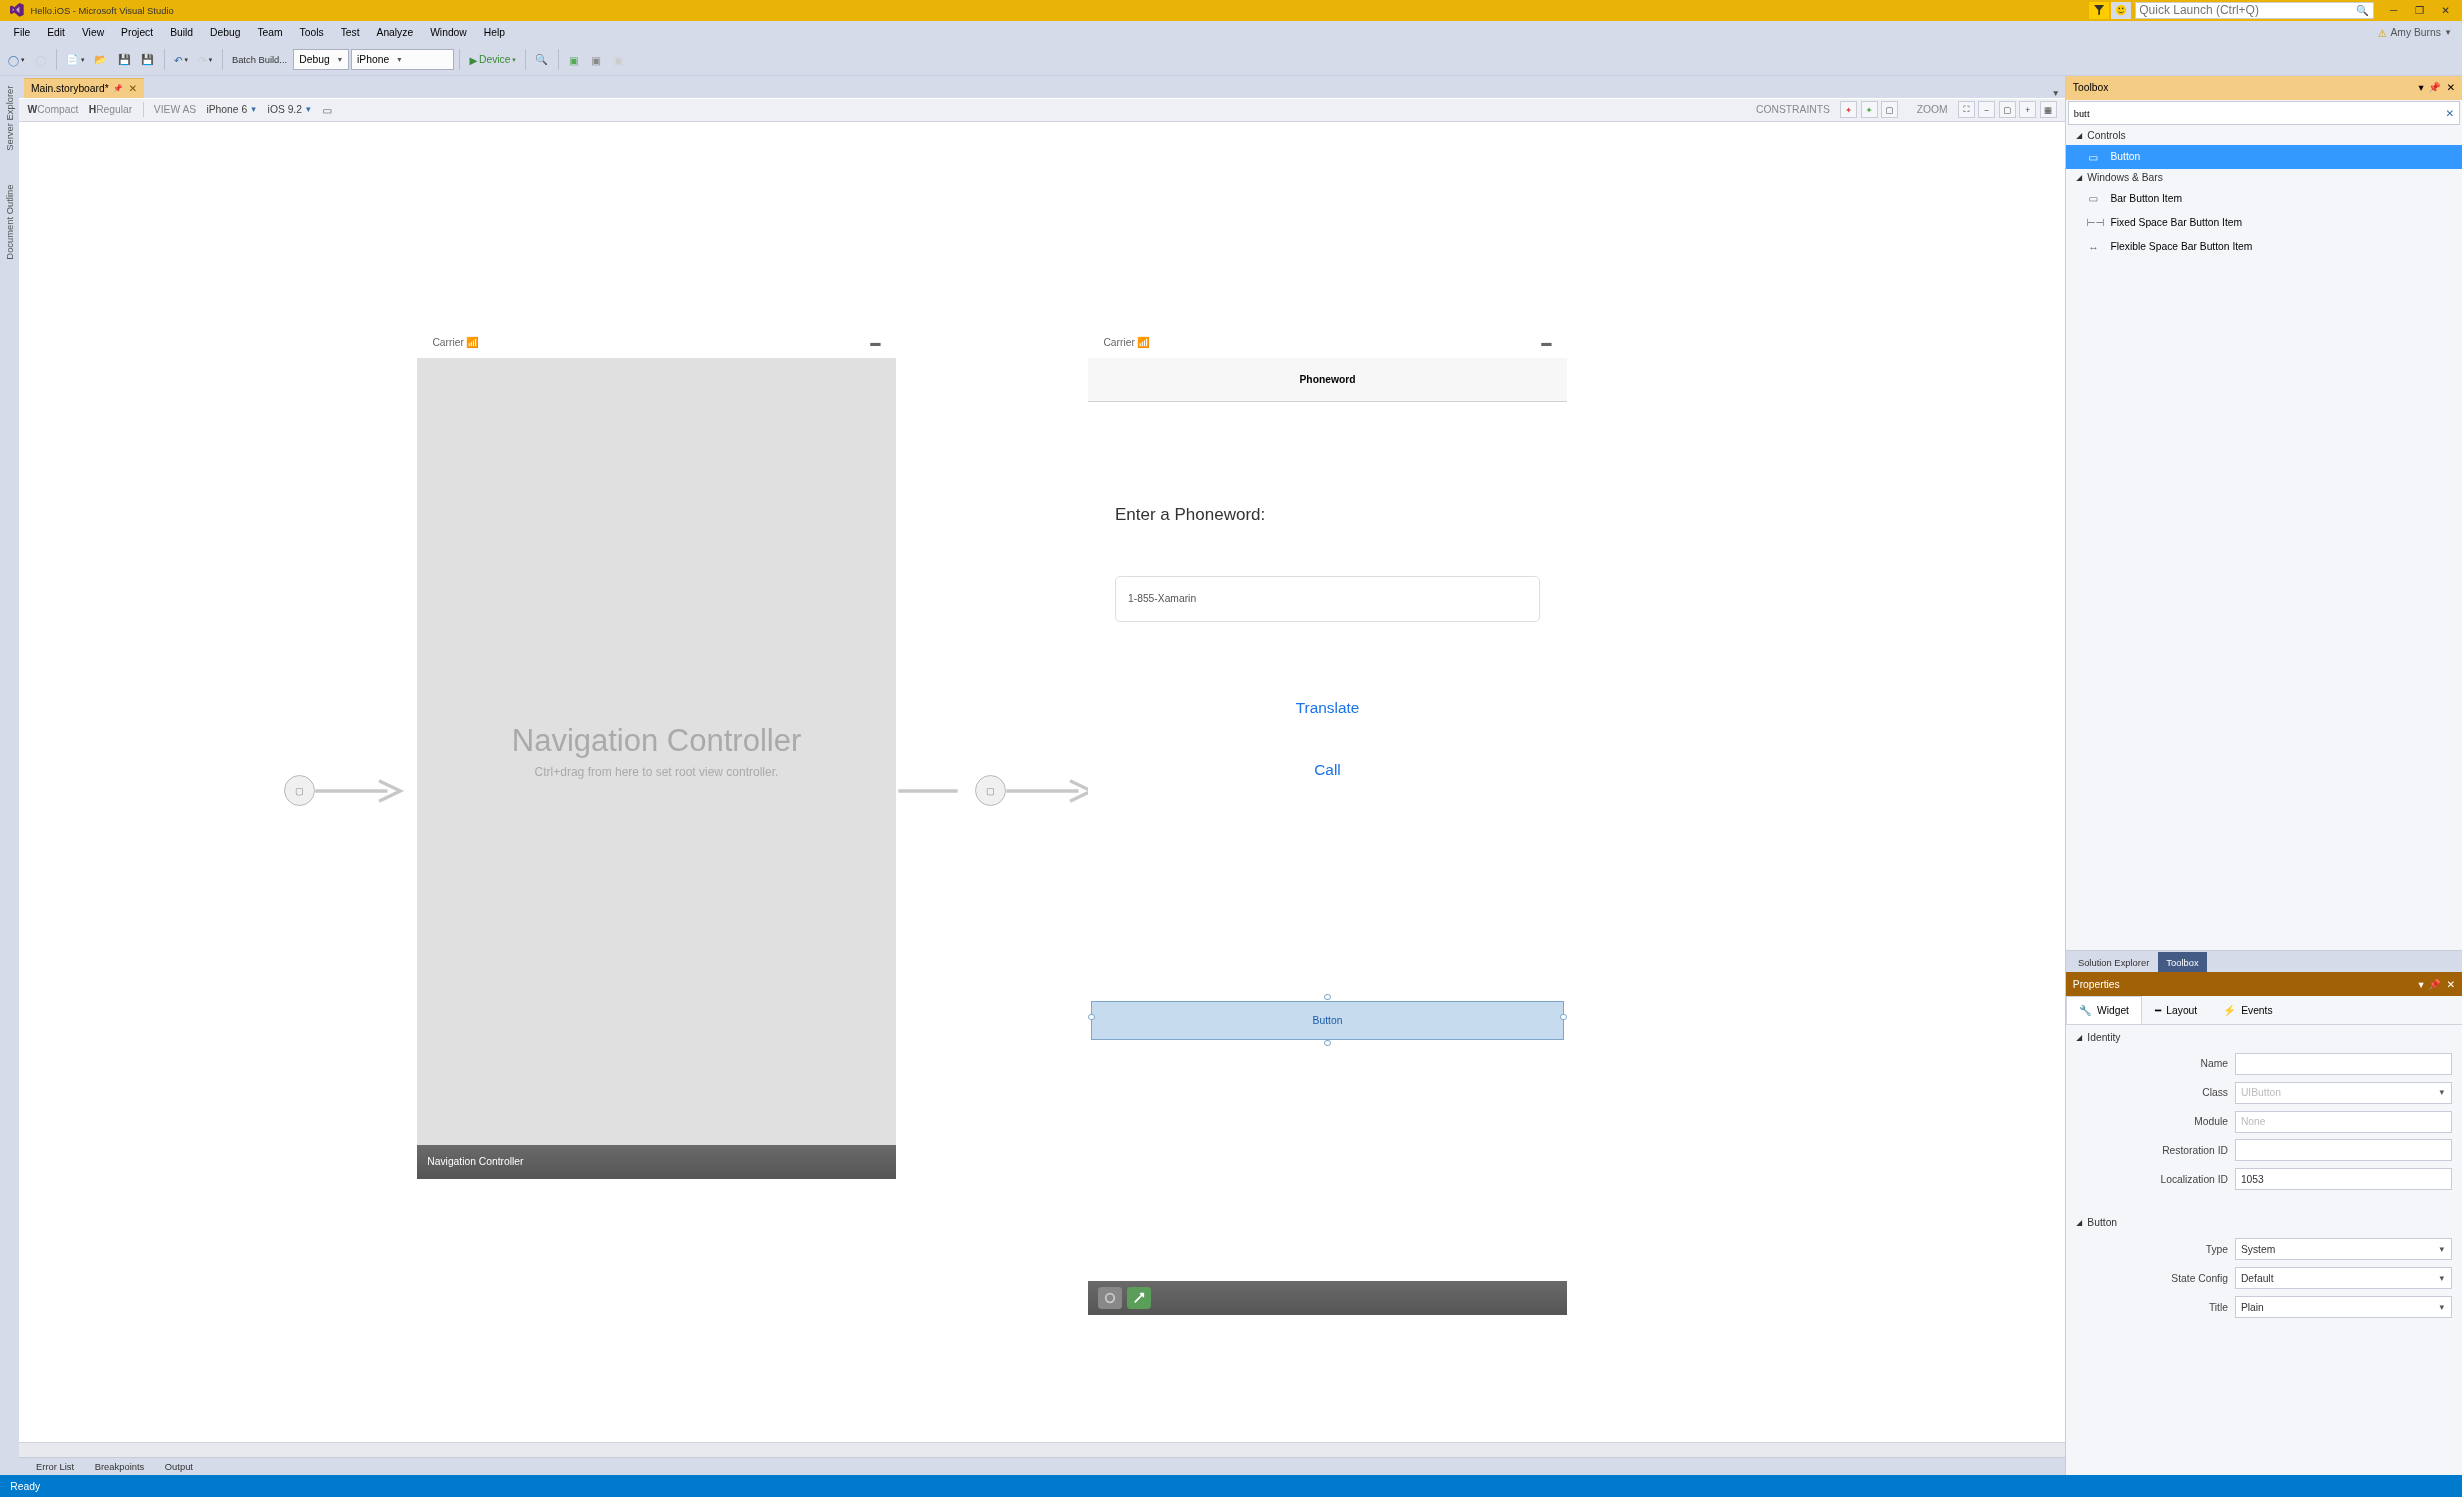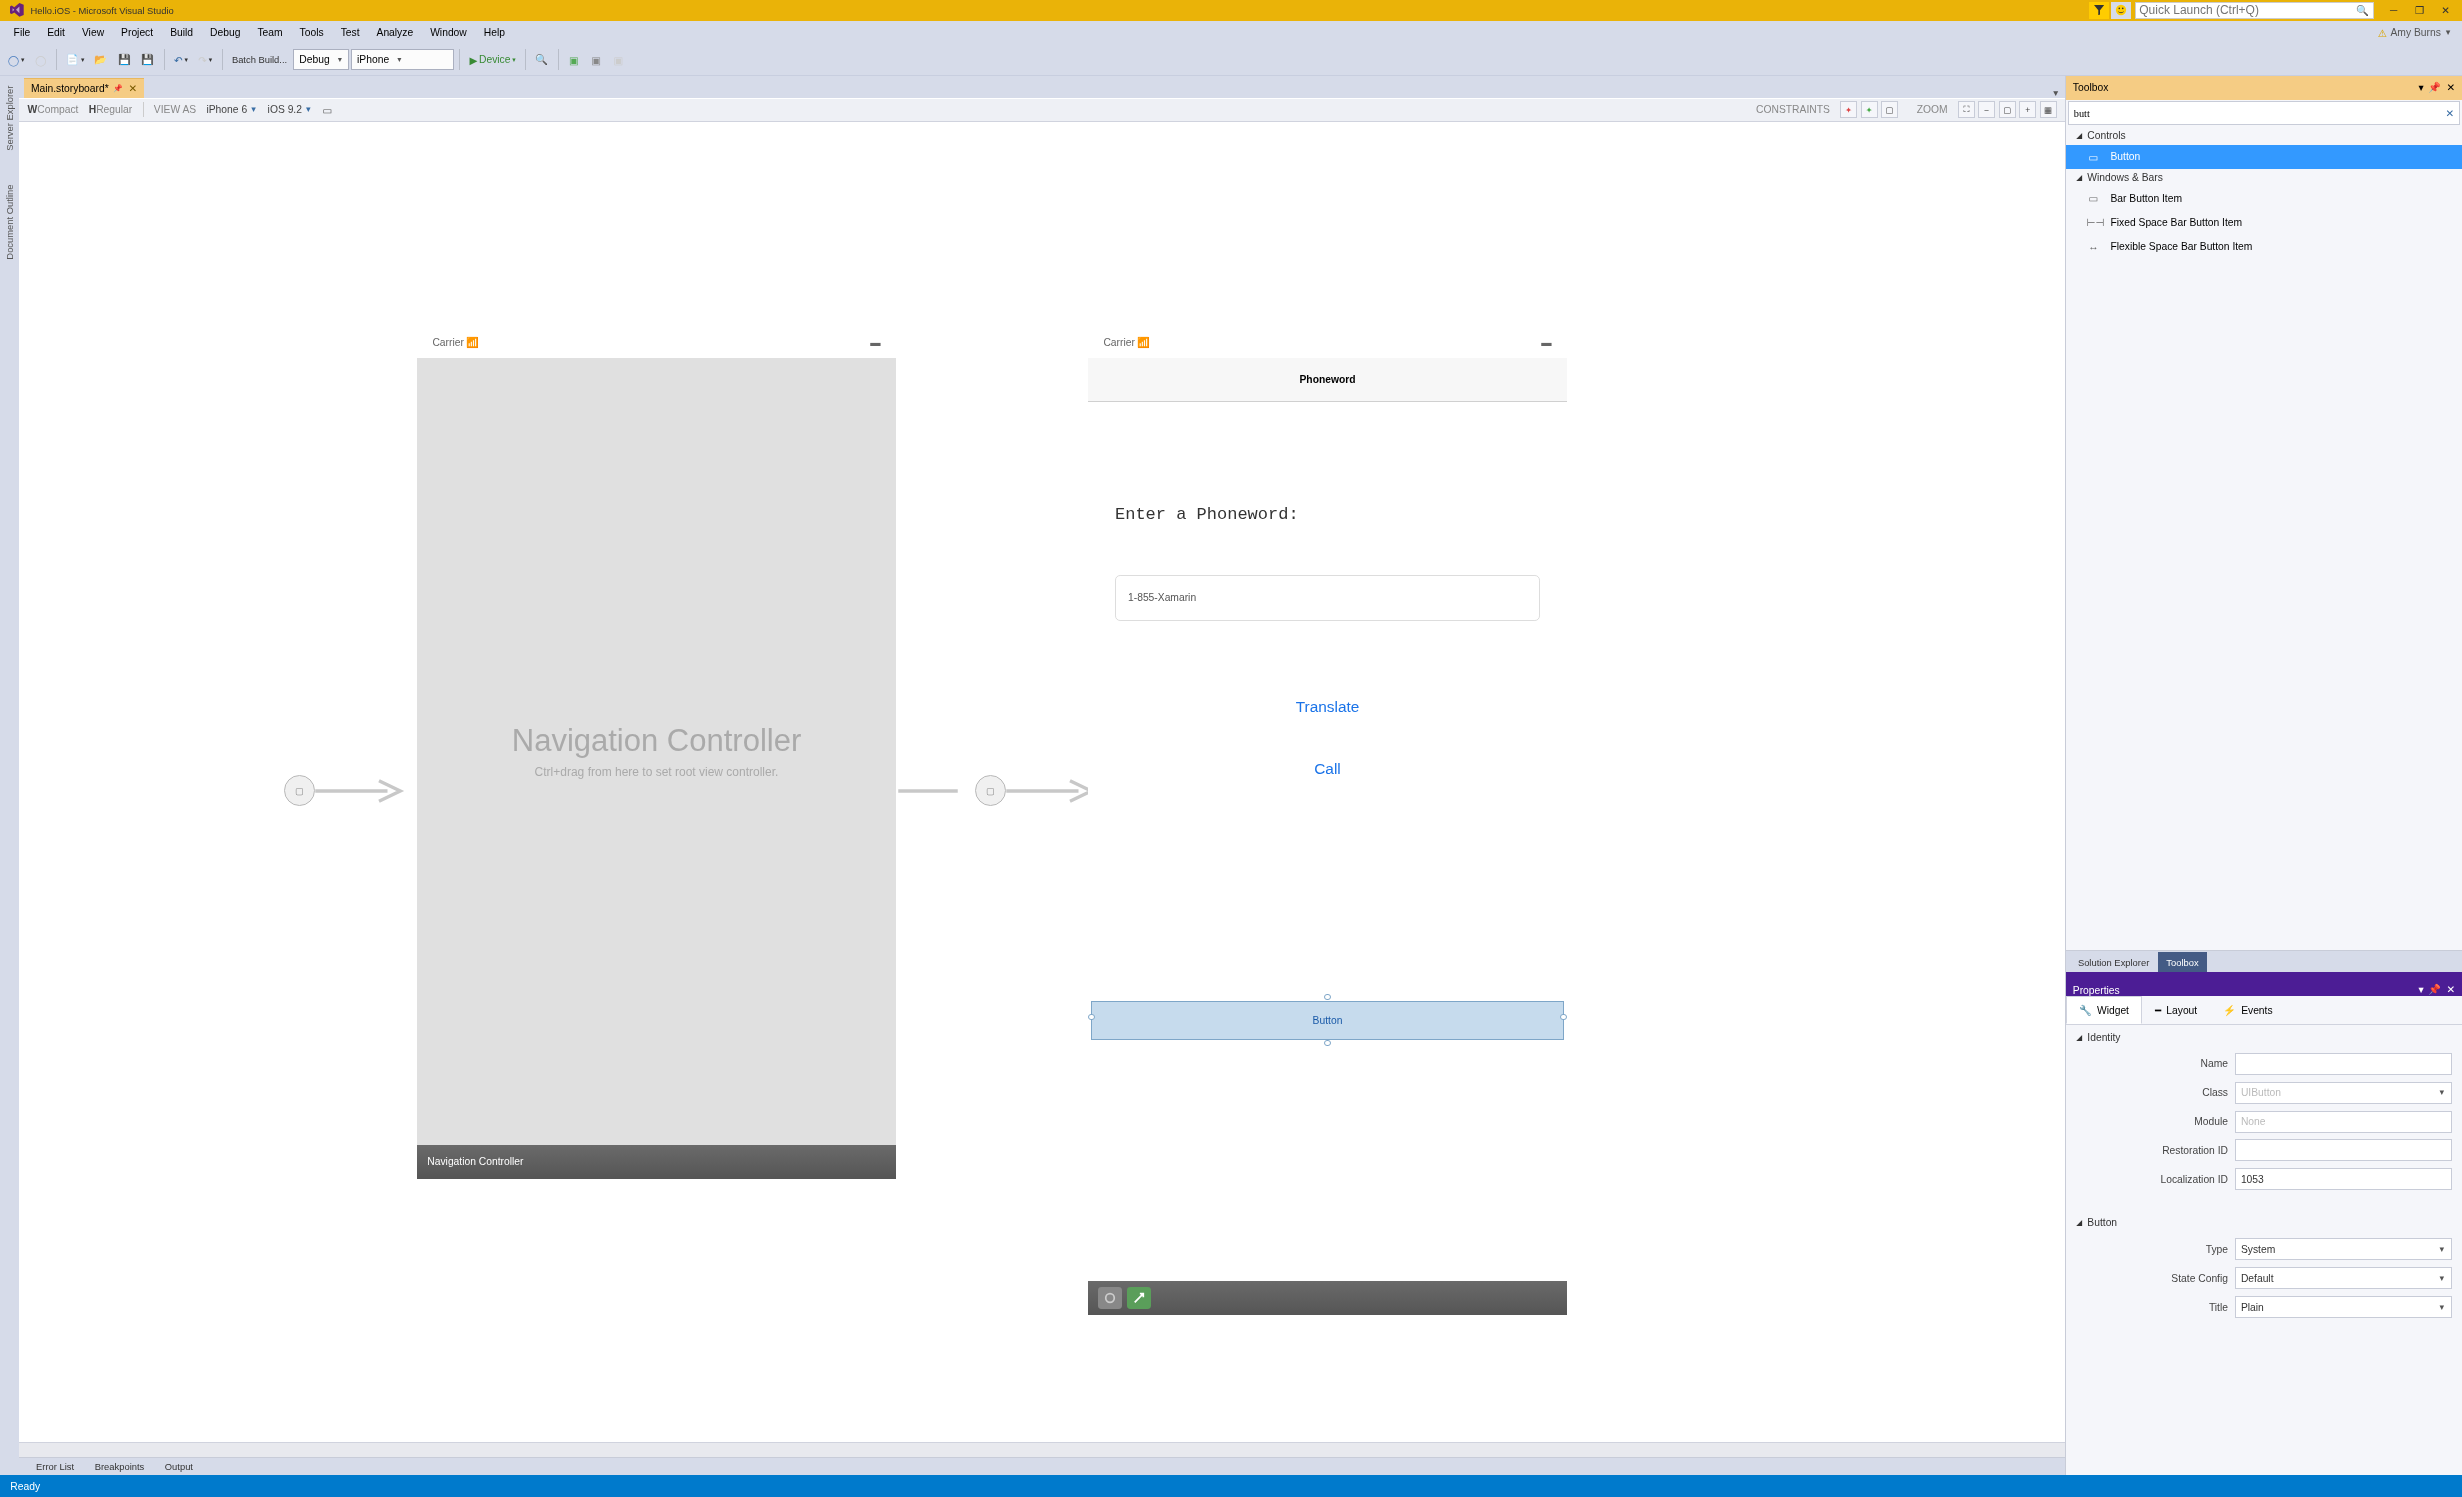--- a/index.html
+++ b/index.html
@@ -57,38 +57,38 @@
 .scene { position:absolute; }
 .scene1 { left:398px; top:205px; width:479px; height:898px;}
 .scene2 { left:1069px; top:205px; width:479px; height:898px;}
 .scene .statusbar { height:31px; background:#fff; display:flex; align-items:center; justify-content:space-between; padding:0 15.4px; font-size:12px; color:#666;}
 .scene1 .body { height:787px; background:#e0e0e0; display:flex; flex-direction:column; align-items:center; justify-content:center;}
 .scene1 .body .navtitle { font-size:31px; color:#aaa; font-weight:300;}
 .scene1 .body .navhint { font-size:12px; color:#aaa; margin-top:5.1px;}
 .scene .footerbar { height:34px; background:linear-gradient(#6a6a6a,#555); color:#fff; display:flex; align-items:center; padding:0 10.3px; font-size:12px;}
 .scene2 .navbar { height:44px; background:#f7f7f7; border-bottom:0.9px solid #d0d0d0; display:flex; align-items:center; justify-content:center; font-weight:600; font-size:17px;}
 .scene2 .body { height:776px; background:#fff; padding:0 27px; position:relative;}
-.scene2 .body .hint { font-size:17px; color:#333; margin-top:103px;font-family:Liberation Mono, monospace;}
+.scene2 .body .hint { font-size:17px; color:#333; margin-top:103px;}
 .scene2 .body .tf { margin-top:51px; height:46px; border:0.9px solid #ddd; border-radius:5.1px; padding:0 12px; display:flex; align-items:center; font-size:15.4px; color:#555;}
 .scene2 .body .btnlink { margin-top:77px; text-align:center; color:#1a73e8; font-size:15.4px;}
 .scene2 .body .btnlink.call { margin-top:44px;}
 .scene2 .body .newbtn { position:absolute; left:3.4px; right:3.4px; top:496px; height:39px; border:0.9px solid #7ea6c8; background:#c6dbed; display:flex; align-items:center; justify-content:center; color:#1a5aa8; font-size:15.4px;}
 .scene2 .body .handle { position:absolute; width:6.8px; height:6.8px; background:#fff; border:0.9px solid #7ea6c8; border-radius:50%;}
 .scene2 .footerbar .fbtn { width:24px; height:22px; border-radius:3.4px; margin-right:5.1px; display:flex; align-items:center; justify-content:center;}
 .segue { position:absolute; display:flex; align-items:center;}
 .segue .circle { width:31px; height:31px; border:1.7px solid #b8b8b8; border-radius:50%; background:#f0f0f0; display:flex; align-items:center; justify-content:center; font-size:9.4px; color:#888;}
 .segue .arrow { color:#c0c0c0;}
 
 .bottom-tabs { height:18px; background:#d6dbe9; border-top:0.9px solid #c8ccd8; display:flex; align-items:flex-start; padding:0 6.8px;}
 .bottom-tabs .btab { padding:3.4px 10.3px; font-size:9.4px; color:#333; cursor:pointer;}
 
 
 .right-col { width:397px; display:flex; flex-direction:column; background:#eef0f5; border-left:0.9px solid #c8ccd8;}
 .panel-header { height:24px; background:#f5cc84; display:flex; align-items:center; padding:0 6.8px; font-size:10.3px; justify-content:space-between;}
-.panel-header.blue { background:#4c1d95; color:#fff;align-items:flex-end;}
+.panel-header.blue { background:#a16207; color:#fff;}
 .panel-header .ctrls { display:flex; gap:5.1px; font-size:8.5px;}
 .toolbox-body { flex:1; background:#f5f6fa; overflow:auto; min-height:0;}
 .toolbox-search { height:24px; border:0.9px solid #c8ccd8; margin:1.7px; background:#fff; display:flex; align-items:center; padding:0 5.1px; justify-content:space-between;}
 .toolbox-search input { border:none; outline:none; width:100%; font-size:10.3px;font-family:Liberation Serif, serif;}
 .toolbox-search .clear { color:#3a6ea5; cursor:pointer; font-size:10.3px;}
 .tb-group { padding:3.4px 10.3px; font-size:10.3px; color:#333; display:flex; align-items:center; gap:5.1px; cursor:pointer;}
 .tb-group .tri { font-size:7.7px;}
 .tb-item { height:24px; display:flex; align-items:center; padding:0 20.5px; gap:10.3px; font-size:10.3px; cursor:pointer;}
 .tb-item.selected { background:#3399ff; color:#fff;}
 .tb-item .icon { width:13.7px; text-align:center; color:#666;}

